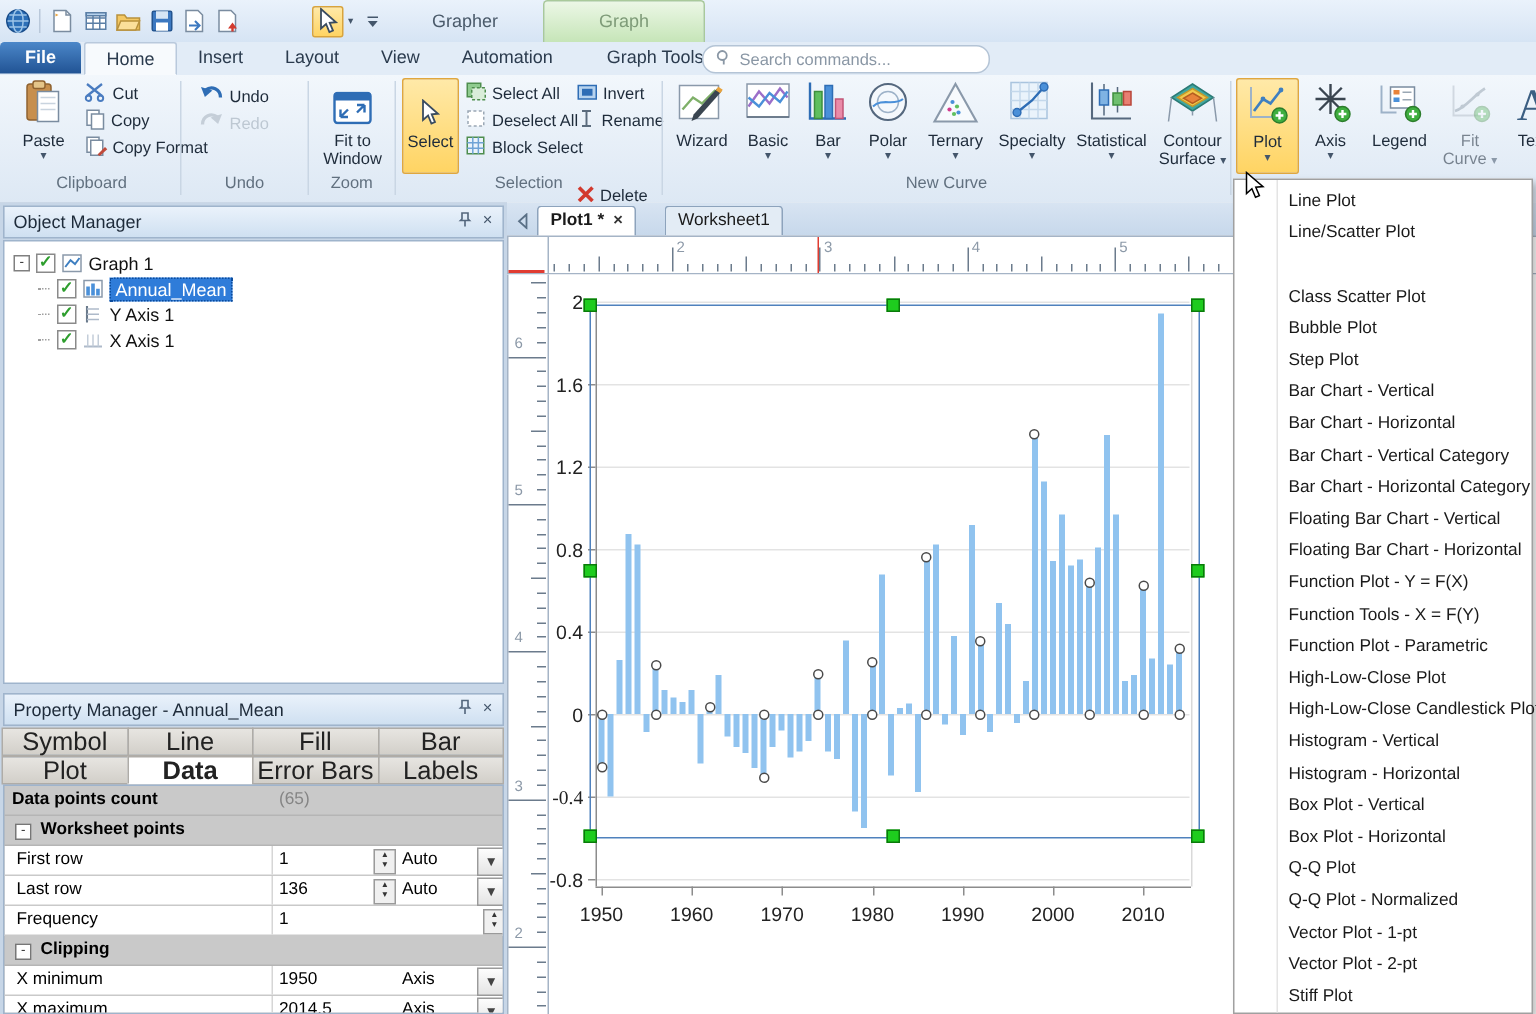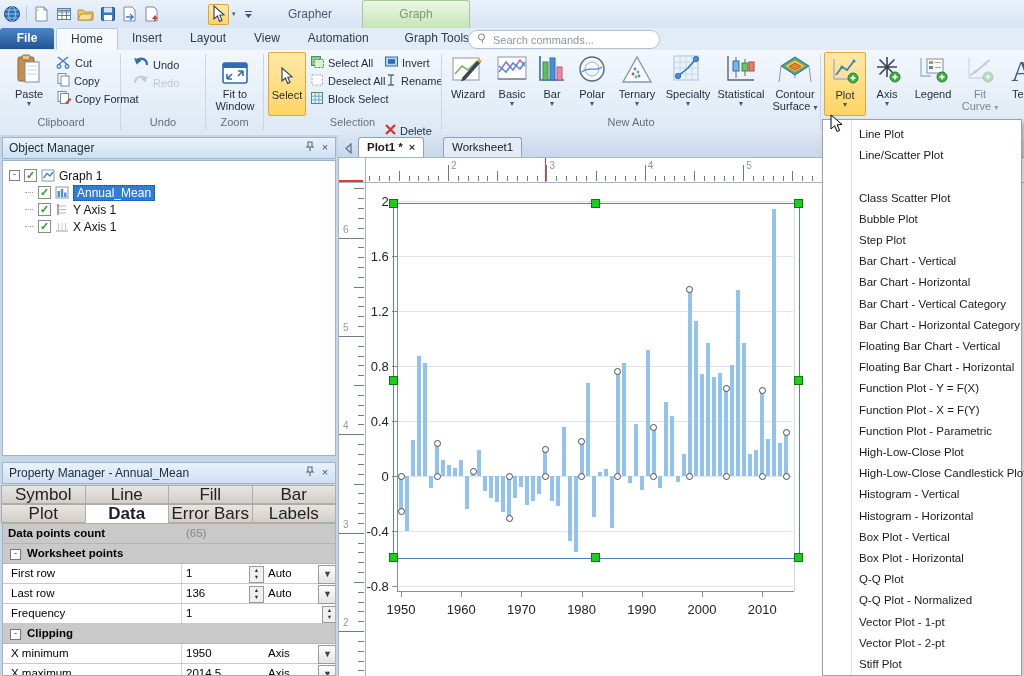--- a/index.html
+++ b/index.html
@@ -386,21 +386,21 @@
       <div class="bic">
         <span><svg width="34" height="30" viewBox="0 0 34 30">
             <path d="M17 3 L31 12 L17 21 L3 12 Z" fill="#3FA7A0" stroke="#2B7B76"></path>
             <path d="M17 6 L27 12 L17 18 L7 12 Z" fill="#F2C94C" stroke="#C79A2A"></path>
             <path d="M17 9 L23 12.5 L17 16 L11 12.5 Z" fill="#E8833A" stroke="#B65E20"></path>
             <path d="M3 12 L1 28 M31 12 L33 28 M17 21 L17 24" stroke="#8A99AA" fill="none"></path>
           </svg></span>
       </div>
       <div class="blbl">Contour<br>Surface <span class="dd">▾</span></div>
     </div>
-    <div style="position: absolute; left: 442px; top: 66px; width: 378px; text-align: center; font-size: 11px; color: rgb(97, 112, 127);">New Auto</div>
+    <div style="position: absolute; left: 442px; top: 66px; width: 378px; text-align: center; font-size: 11px; color: rgb(97, 112, 127);">New Curve</div>
     <div class="gsep" style="left: 820px;"></div>
     <div class="bigbtn hl" style="left: 824px; width: 40px;">
       <div class="bic">
         <span><svg width="30" height="28" viewBox="0 0 30 28">
             <path d="M4 2v20h22" stroke="#9DB2C8" stroke-width="1.3" fill="none"></path>
             <path d="M6 18 L12 10 L17 13 L24 4" stroke="#3E7FC1" stroke-width="1.8" fill="none"></path>
             <circle cx="12" cy="10" r="1.6" fill="#3E7FC1"></circle>
             <circle cx="24" cy="4" r="1.6" fill="#3E7FC1"></circle>
             <g transform="translate(23,21)">
               <circle cx="0" cy="0" r="5" fill="#3FAE3F" stroke="#2C7D2C"></circle>
@@ -757,21 +757,21 @@
       <div class="ticklab" style="left: -11.214px; top: 66px; width: 34px; text-align: right;">1.6</div>
       <div style="position: absolute; left: 25.786px; top: 128px; width: 5px; height: 1px; background: rgb(140, 140, 140);"></div>
       <div class="ticklab" style="left: -11.214px; top: 121px; width: 34px; text-align: right;">1.2</div>
       <div style="position: absolute; left: 25.786px; top: 183px; width: 5px; height: 1px; background: rgb(140, 140, 140);"></div>
       <div class="ticklab" style="left: -11.214px; top: 176px; width: 34px; text-align: right;">0.8</div>
       <div style="position: absolute; left: 25.786px; top: 238px; width: 5px; height: 1px; background: rgb(140, 140, 140);"></div>
       <div class="ticklab" style="left: -11.214px; top: 231px; width: 34px; text-align: right;">0.4</div>
       <div style="position: absolute; left: 25.786px; top: 293px; width: 5px; height: 1px; background: rgb(140, 140, 140);"></div>
       <div class="ticklab" style="left: -11.214px; top: 286px; width: 34px; text-align: right;">0</div>
       <div style="position: absolute; left: 25.786px; top: 348px; width: 5px; height: 1px; background: rgb(140, 140, 140);"></div>
-      <div class="ticklab" style="left: -11.214px; top: 341px; width: 34px; text-align: right;">-0.4</div>
+      <div class="ticklab" style="left: -11.214px; top: 341px; width: 34px; text-align: right; font-family: Liberation Serif, serif;">-0.4</div>
       <div style="position: absolute; left: 25.786px; top: 403px; width: 5px; height: 1px; background: rgb(140, 140, 140);"></div>
       <div class="ticklab" style="left: -11.214px; top: 396px; width: 34px; text-align: right;">-0.8</div>
       <div style="position: absolute; left: 35px; top: 408px; width: 1px; height: 6px; background: rgb(140, 140, 140);"></div>
       <div class="ticklab" style="left: 18px; top: 419px; width: 34px; text-align: center;">1950</div>
       <div style="position: absolute; left: 95.2px; top: 408px; width: 1px; height: 6px; background: rgb(140, 140, 140);"></div>
       <div class="ticklab" style="left: 78.2px; top: 419px; width: 34px; text-align: center;">1960</div>
       <div style="position: absolute; left: 155.4px; top: 408px; width: 1px; height: 6px; background: rgb(140, 140, 140);"></div>
       <div class="ticklab" style="left: 138.4px; top: 419px; width: 34px; text-align: center;">1970</div>
       <div style="position: absolute; left: 215.6px; top: 408px; width: 1px; height: 6px; background: rgb(140, 140, 140);"></div>
       <div class="ticklab" style="left: 198.6px; top: 419px; width: 34px; text-align: center;">1980</div>
@@ -888,21 +888,21 @@
     <div class="mitem" style="top: 67.6px;">Class Scatter Plot</div>
     <div class="mitem" style="top: 88.8px;">Bubble Plot</div>
     <div class="mitem" style="top: 110px;">Step Plot</div>
     <div class="mitem" style="top: 131.2px;">Bar Chart - Vertical</div>
     <div class="mitem" style="top: 152.4px;">Bar Chart - Horizontal</div>
     <div class="mitem" style="top: 173.6px;">Bar Chart - Vertical Category</div>
     <div class="mitem" style="top: 194.8px;">Bar Chart - Horizontal Category</div>
     <div class="mitem" style="top: 216px;">Floating Bar Chart - Vertical</div>
     <div class="mitem" style="top: 237.2px;">Floating Bar Chart - Horizontal</div>
     <div class="mitem" style="top: 258.4px;">Function Plot - Y = F(X)</div>
-    <div class="mitem" style="top: 279.6px;">Function Plot - X = F(Y)</div>
+    <div class="mitem" style="top: 279.6px;">Function Tools - X = F(Y)</div>
     <div class="mitem" style="top: 300.8px;">Function Plot - Parametric</div>
     <div class="mitem" style="top: 322px;">High-Low-Close Plot</div>
     <div class="mitem" style="top: 343.2px;">High-Low-Close Candlestick Plot</div>
     <div class="mitem" style="top: 364.4px;">Histogram - Vertical</div>
     <div class="mitem" style="top: 385.6px;">Histogram - Horizontal</div>
     <div class="mitem" style="top: 406.8px;">Box Plot - Vertical</div>
     <div class="mitem" style="top: 428px;">Box Plot - Horizontal</div>
     <div class="mitem" style="top: 449.2px;">Q-Q Plot</div>
     <div class="mitem" style="top: 470.4px;">Q-Q Plot - Normalized</div>
     <div class="mitem" style="top: 491.6px;">Vector Plot - 1-pt</div>

